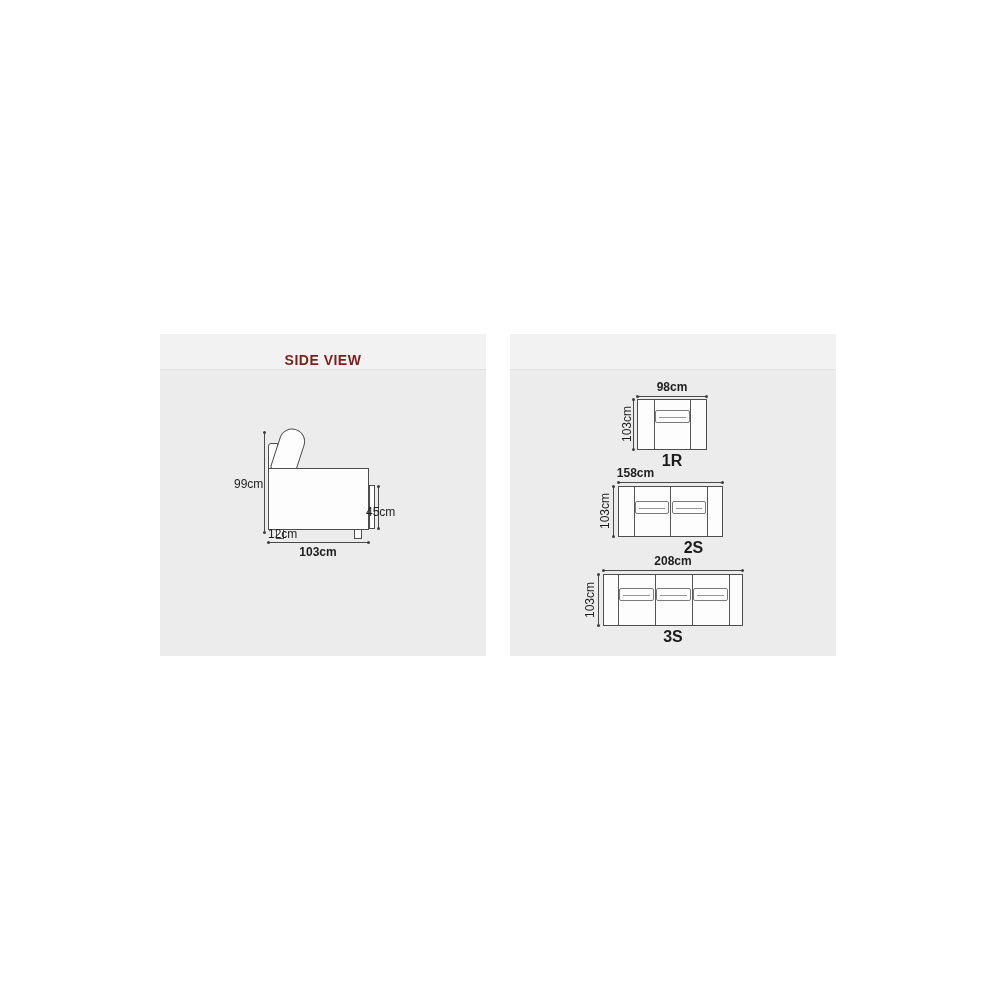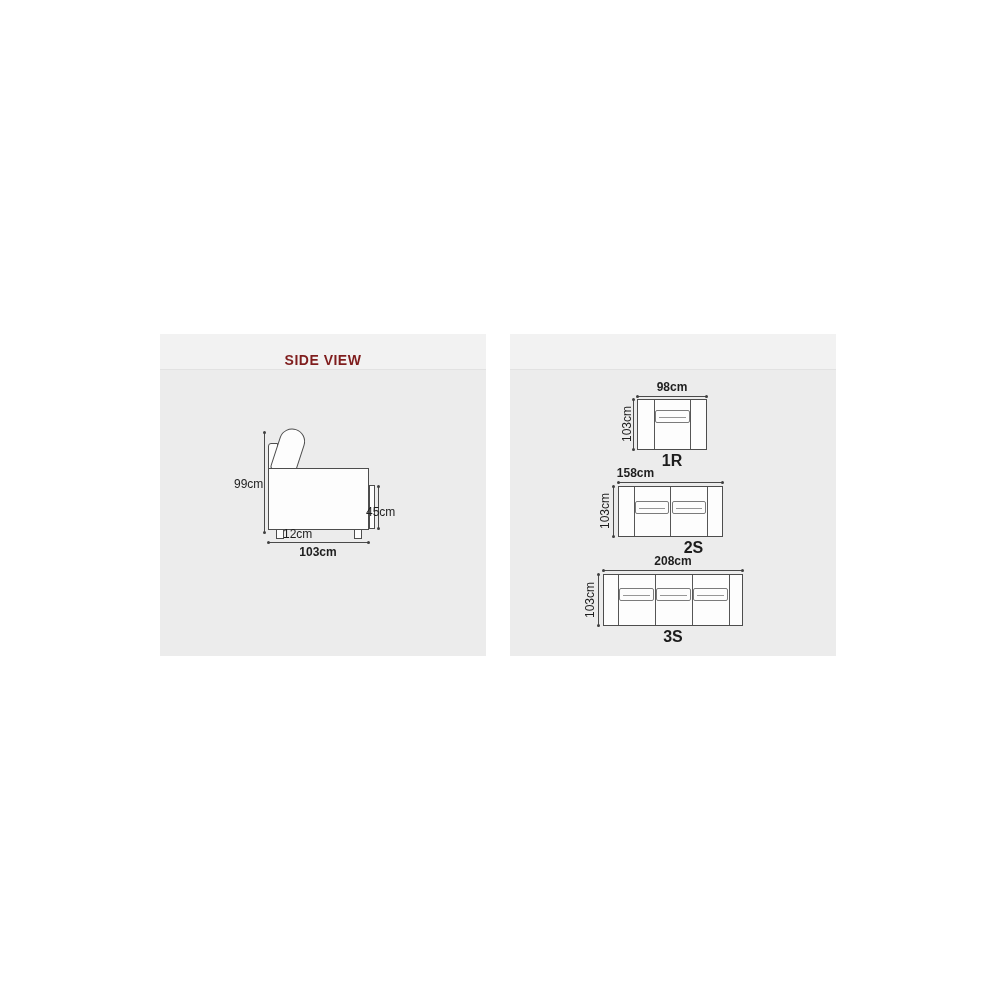--- a/index.html
+++ b/index.html
@@ -58,21 +58,21 @@
   <div class="shape sv-leg1"></div>
   <div class="shape sv-leg2"></div>
 
   <div class="dim dim-v" style="left:264px;top:432px;height:101px;"></div>
   <div class="dim dim-h" style="left:268px;top:542px;width:101px;"></div>
   <div class="dim dim-v" style="left:378px;top:486px;height:43px;"></div>
 
   <div class="dlabel" style="left:226px;top:477px;width:34px;text-align:left;margin-left:8px;">99cm</div>
   <div class="dlabel center" style="left:288px;top:545px;width:60px;">103cm</div>
   <div class="dlabel" style="left:366px;top:505px;">45cm</div>
-  <div class="dlabel" style="left:283px;top:527px;text-align:center;">12cm</div>
+  <div class="dlabel" style="left:268px;top:527px;text-align:center;">12cm</div>
 
   <div class="panel" style="left:510px;">
     <div class="panel-strip"></div>
   </div>
 
   <div class="dlabel center" style="left:637px;top:380px;width:70px;">98cm</div>
   <div class="dim dim-h" style="left:637px;top:396px;width:70px;"></div>
   <div class="dim dim-v" style="left:633px;top:399px;height:51px;"></div>
   <div class="vlabel" style="left:608px;top:417px;">103cm</div>
   <div class="shape" style="left:637px;top:399px;width:70px;height:51px;"></div>

